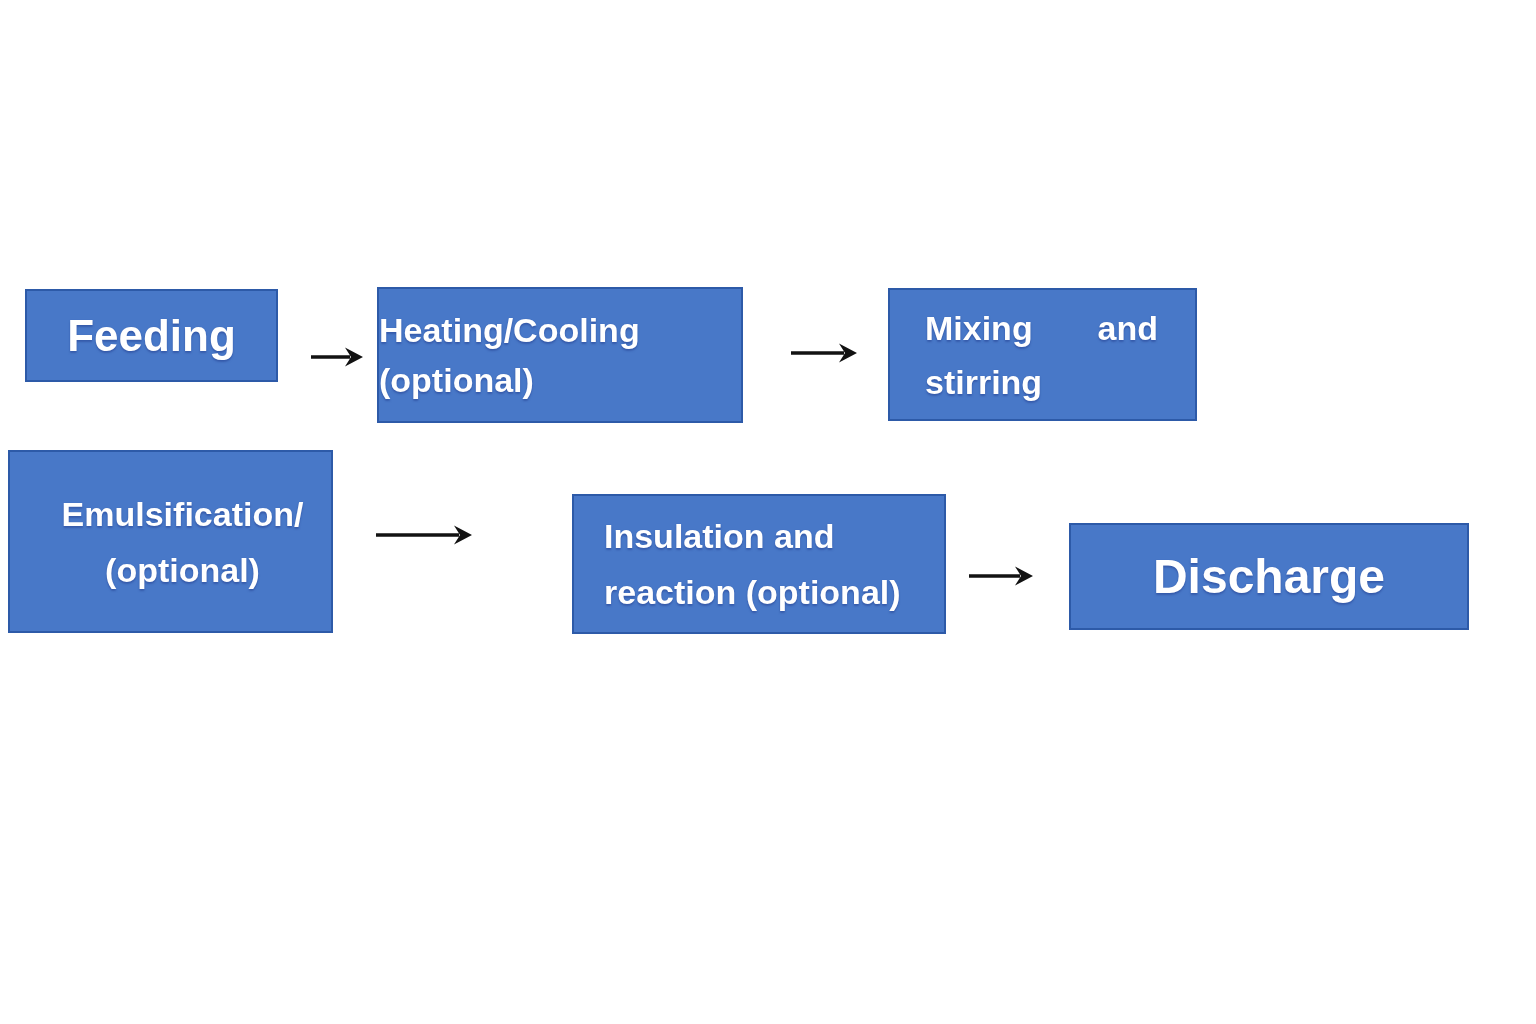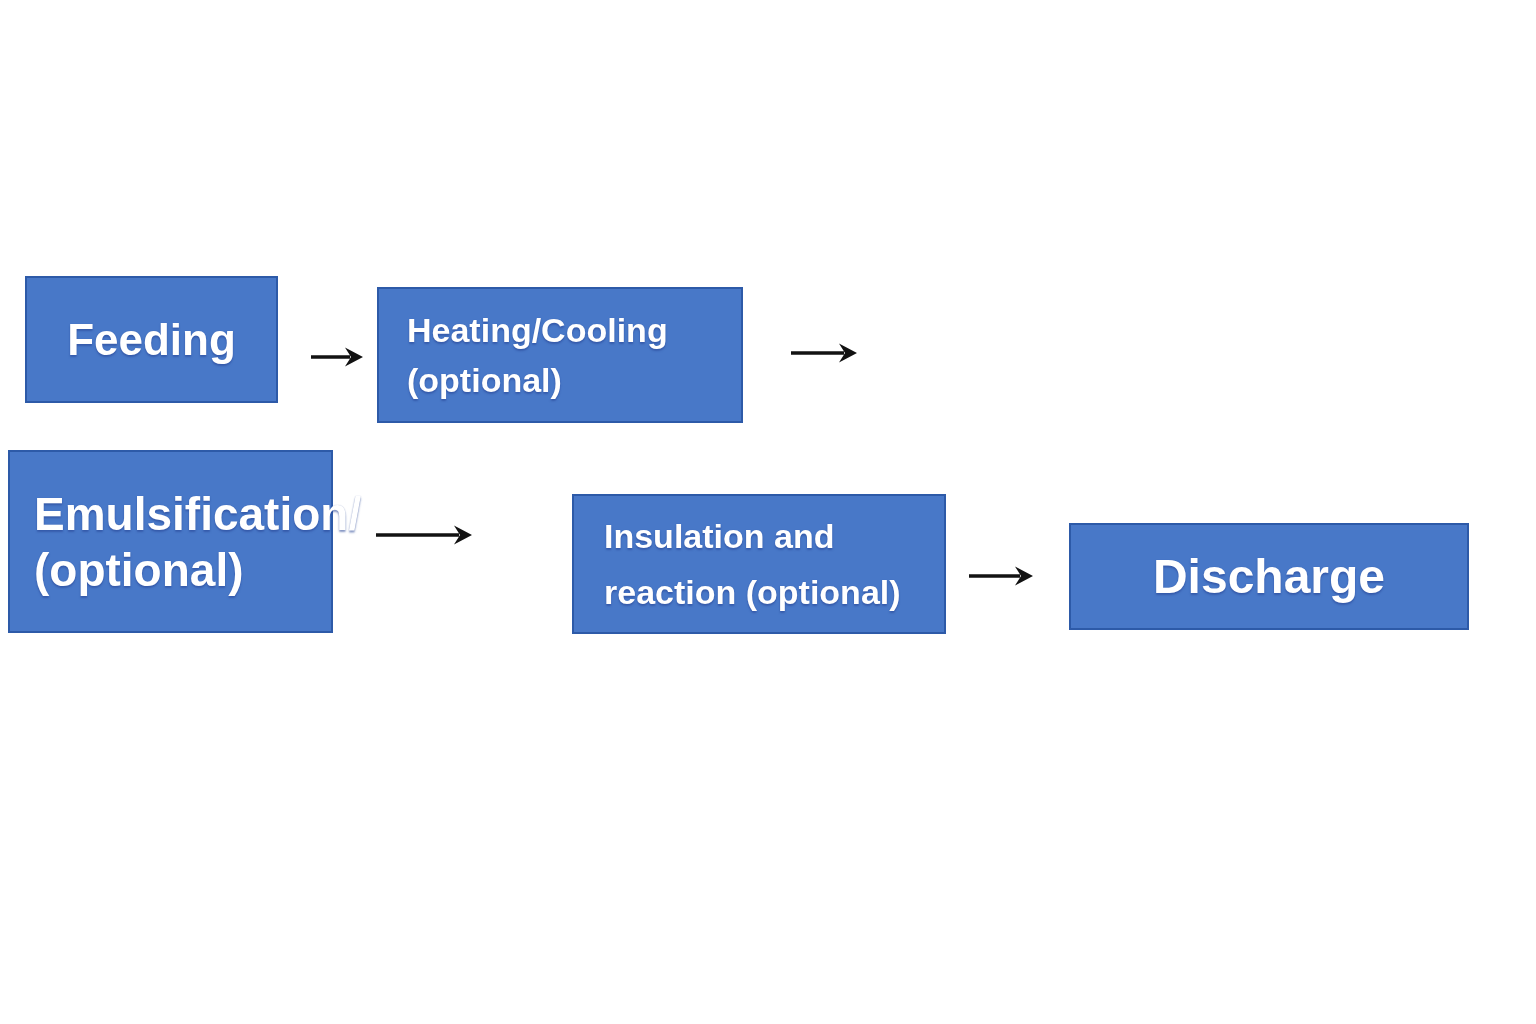--- a/index.html
+++ b/index.html
@@ -30,44 +30,43 @@
     display: flex;
     flex-direction: column;
     justify-content: center;
     text-shadow: 0 2px 2px rgba(40, 70, 150, 0.55), 0 0 1px rgba(40, 70, 150, 0.4);
   }
 
   .node .line { white-space: nowrap; }
 
   
   .n-feeding {
-    left: 25px; top: 276px; width: 253px; height: 127px;
+    left: 25px; top: 289px; width: 253px; height: 93px;
     align-items: center;
     font-size: 44px;
   }
   .n-heating {
     left: 377px; top: 287px; width: 366px; height: 136px;
-    padding-left: 28px;
     font-size: 34px; line-height: 50px;
   }
   .n-mixing {
     left: 888px; top: 288px; width: 309px; height: 133px;
     padding: 0 37px 0 35px;
     font-size: 34px; line-height: 54px;
   }
   .n-mixing .justified-row {
     display: flex;
     justify-content: space-between;
   }
 
   
   .n-emulsification {
     left: 8px; top: 450px; width: 325px; height: 183px;
     padding-left: 24px;
-    font-size: 46px; line-height: 56px;
+    font-size: 34px; line-height: 56px; align-items: center;
   }
   .n-insulation {
     left: 537px; top: 494px; width: 374px; height: 140px;
     padding-left: 30px;
     font-size: 34px; line-height: 56px; margin-left: 35px;
   }
   .n-discharge {
     left: 1069px; top: 523px; width: 400px; height: 107px;
     align-items: center;
     font-size: 48px;
@@ -106,20 +105,27 @@
     <div class="line">(optional)</div>
   </div>
 
   <div class="arrow a2">
     <svg viewBox="0 0 68 24" preserveAspectRatio="none">
       <line x1="1" y1="12" x2="54" y2="12" stroke="currentColor" stroke-width="3.5"></line>
       <path d="M67,12 L49,2.5 L55,12 L49,21.5 Z" fill="currentColor"></path>
     </svg>
   </div>
 
+  <div class="node n-mixing">
+    <div class="line justified-row">
+      <span>Mixing</span>
+      <span>and</span>
+    </div>
+    <div class="line">stirring</div>
+  </div>
 
   <div class="node n-emulsification">
     <div class="line">Emulsification/</div>
     <div class="line">(optional)</div>
   </div>
 
   <div class="arrow a3">
     <svg viewBox="0 0 98 24" preserveAspectRatio="none">
       <line x1="1" y1="12" x2="84" y2="12" stroke="currentColor" stroke-width="3.5"></line>
       <path d="M97,12 L79,2.5 L85,12 L79,21.5 Z" fill="currentColor"></path>

